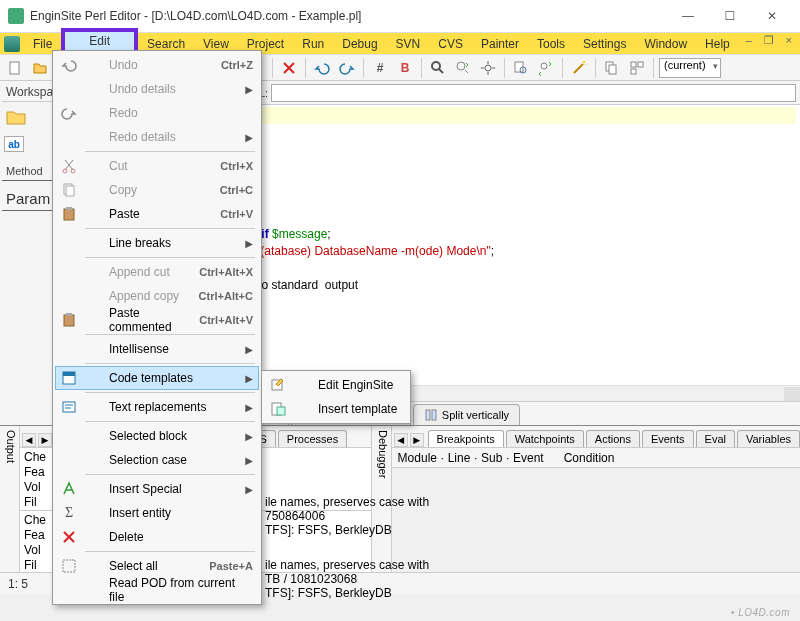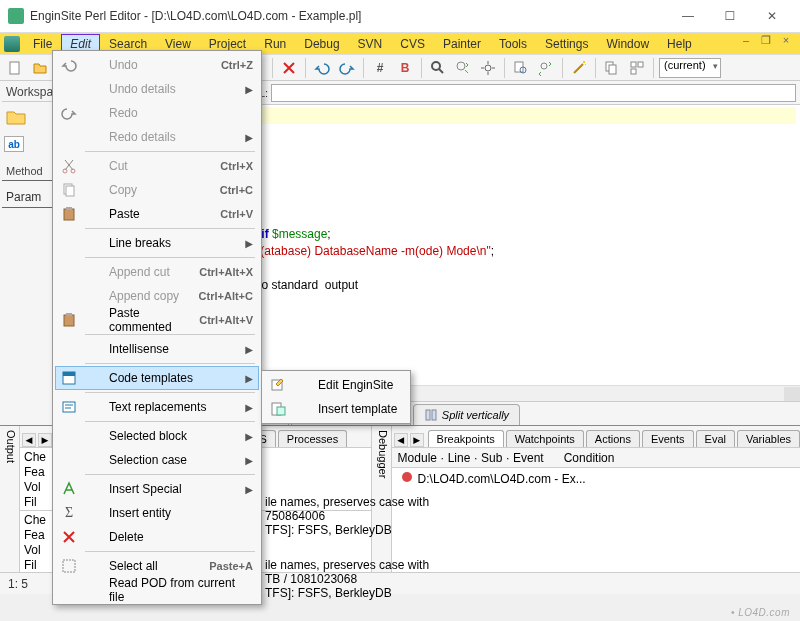--- a/index.html
+++ b/index.html
@@ -5,53 +5,53 @@
 * { box-sizing: border-box; margin: 0; padding: 0; font-family: "Segoe UI", Tahoma, sans-serif; font-size: 12px; }
 body { width: 800px; height: 621px; background: #f0f0f0; overflow: hidden; position: relative; }
 .titlebar { height: 33px; background: #fff; display: flex; align-items: center; padding: 0 8px; border-bottom: 1px solid #ddd; }
 .titlebar .icon { width: 16px; height: 16px; background: #4a7; margin-right: 6px; border-radius: 2px; }
 .titlebar .title { flex: 1; color: #333; }
 .winbtns { display: flex; gap: 2px; }
 .winbtn { width: 40px; height: 24px; display: flex; align-items: center; justify-content: center; color: #555; }
 .menubar { height: 22px; background: #fde047; display: flex; align-items: flex-end; padding-left: 24px; border-bottom: 1px solid #ddd; position: relative; }
 .menubar .appicon { position: absolute; left: 4px; top: 3px; width: 16px; height: 16px; background: linear-gradient(#5a9, #276); border-radius: 2px; }
 .menuitem { padding: 3px 9px; color: #333; cursor: default; }
-.menuitem.open { background: #cce8ff; border: 1px solid #6d28d9; padding: 2px 8px; font-style: italic; }
+.menuitem.open { background: #cce8ff; border: 4px solid #6d28d9; padding: 2px 24px; }
 .mdibtns { margin-left: auto; display: flex; padding-right: 4px; }
 .mdibtn { width: 18px; height: 18px; margin: 2px 1px; color: #666; font-size: 11px; text-align: center; }
 .toolbar { height: 26px; background: #f5f5f5; border-bottom: 1px solid #ccc; display: flex; align-items: center; padding: 0 4px; gap: 3px; overflow: hidden; }
 .tbtn { width: 22px; height: 22px; display: flex; align-items: center; justify-content: center; border-radius: 2px; }
 .tbtn svg { width: 16px; height: 16px; }
 .tsep { width: 1px; height: 20px; background: #ccc; margin: 0 2px; }
 .tcombo { height: 20px; border: 1px solid #aaa; background: #fff; padding: 0 14px 0 4px; font-size: 11px; position: relative; min-width: 60px; }
 .tcombo::after { content: "▾"; position: absolute; right: 2px; top: 2px; font-size: 9px; color: #666; }
 .main { display: flex; height: 344px; }
 .leftpanel { width: 56px; background: #f5f5f5; border-right: 1px solid #ccc; padding: 2px; font-size: 11px; }
 .lptab { padding: 2px 4px; border-bottom: 1px solid #ccc; color: #444; white-space: nowrap; overflow: hidden; text-align: right; }
 .lpicon { width: 24px; height: 22px; margin: 4px 2px; display: inline-flex; align-items: center; justify-content: center; }
 .lphdr { padding: 3px 4px; color: #444; font-size: 11px; border-bottom: 1px solid #666; margin-top: 6px; white-space: nowrap; overflow: hidden; }
-.lpcell { padding: 3px 4px; font-size: 12px; color: #333; }
+.lpcell { padding: 3px 4px; font-size: 15px; color: #333; }
 .editor { flex: 1; background: #fff; display: flex; flex-direction: column; }
 .edbar { height: 24px; background: #f5f5f5; border-bottom: 1px solid #ccc; display: flex; align-items: center; padding: 0 4px; gap: 3px; }
 .urlbar { flex: 1; height: 18px; border: 1px solid #aaa; background: #fff; padding: 0 4px; font-size: 11px; }
 .codearea { flex: 1; display: flex; font-family: "Courier New", monospace; font-size: 13px; background: #fff; overflow: hidden; }
 .gutter { width: 28px; background: #fff; text-align: right; padding: 2px 6px 2px 2px; color: #888; line-height: 17px; }
 .code { flex: 1; padding: 2px 4px; line-height: 17px; white-space: pre; color: #000; position: relative; }
 .code .hl-first { background: #ffffd6; display: block; }
 .kw-use { font-weight: bold; }
 .kw-sub { font-weight: bold; }
 .kw-my { color: #0000c0; font-weight: bold; }
 .kw-print { color: #0000c0; font-weight: bold; }
 .kw-if { color: #0000c0; font-weight: bold; }
 .var { color: #008000; }
 .str { color: #c00000; }
 .fh { color: #800080; }
 .bottomtabs { height: 24px; background: #f5f5f5; border-top: 1px solid #ccc; display: flex; align-items: flex-end; padding: 0 4px; gap: 2px; }
 .btab { padding: 3px 10px; background: #fff; border: 1px solid #aaa; border-bottom: none; border-radius: 4px 4px 0 0; font-size: 11px; display: flex; align-items: center; gap: 4px; }
-.btab.inactive { background: #eee; font-style: italic; }
+.btab.inactive { background: #eee; }
 .bicon { width: 14px; height: 14px; }
 .bottom { display: flex; height: 147px; border-top: 1px solid #888; }
 .bleft { width: 561px; border-right: 1px solid #ccc; display: flex; flex-direction: column; }
 .bright { flex: 1; display: flex; flex-direction: column; }
 .sidetab-v { width: 20px; background: #f5f5f5; border-right: 1px solid #ccc; writing-mode: vertical-rl; padding: 4px 2px; font-size: 11px; }
 .panel-tabs-row { height: 22px; background: #f5f5f5; border-bottom: 1px solid #ccc; display: flex; align-items: flex-end; }
 .ptab { padding: 2px 8px; font-size: 11px; border: 1px solid #aaa; border-bottom: none; background: #fff; margin-left: 2px; border-radius: 3px 3px 0 0; }
 .ptab.inact { background: #eee; }
 .panel-body { flex: 1; background: #fff; font-family: "Courier New", monospace; font-size: 11px; padding: 2px 4px; overflow: hidden; white-space: pre; line-height: 14px; }
 .col-hdrs { height: 20px; background: #f5f5f5; border-bottom: 1px solid #ccc; display: flex; align-items: center; padding: 0 6px; font-size: 11px; }
@@ -368,28 +368,20 @@
           <div class="ptab inact">Watchpoints</div>
           <div class="ptab inact">Actions</div>
           <div class="ptab inact">Events</div>
           <div class="ptab inact">Eval</div>
           <div class="ptab inact">Variables</div>
         </div>
       <div class="col-hdrs">
         <span>Module · Line · Sub · Event</span>
           <span>Condition</span>
       </div>
-      <div style="flex:1;background:#fff">
-        <div class="treeitem">
-          <span><svg class="treeicon" viewBox="0 0 14 14">
-                <circle cx="7" cy="7" r="5" fill="#d44"></circle>
-              </svg></span>
-          <span>D:\LO4D.com\LO4D.com - Ex...</span>
-        </div>
-      </div>
     </div>
   </div>
 </div>
 
 <div class="statusbar">
   <span>1: 5</span>
   <span>INS</span>
 </div>
 
 <div class="dropdown" id="editmenu">

